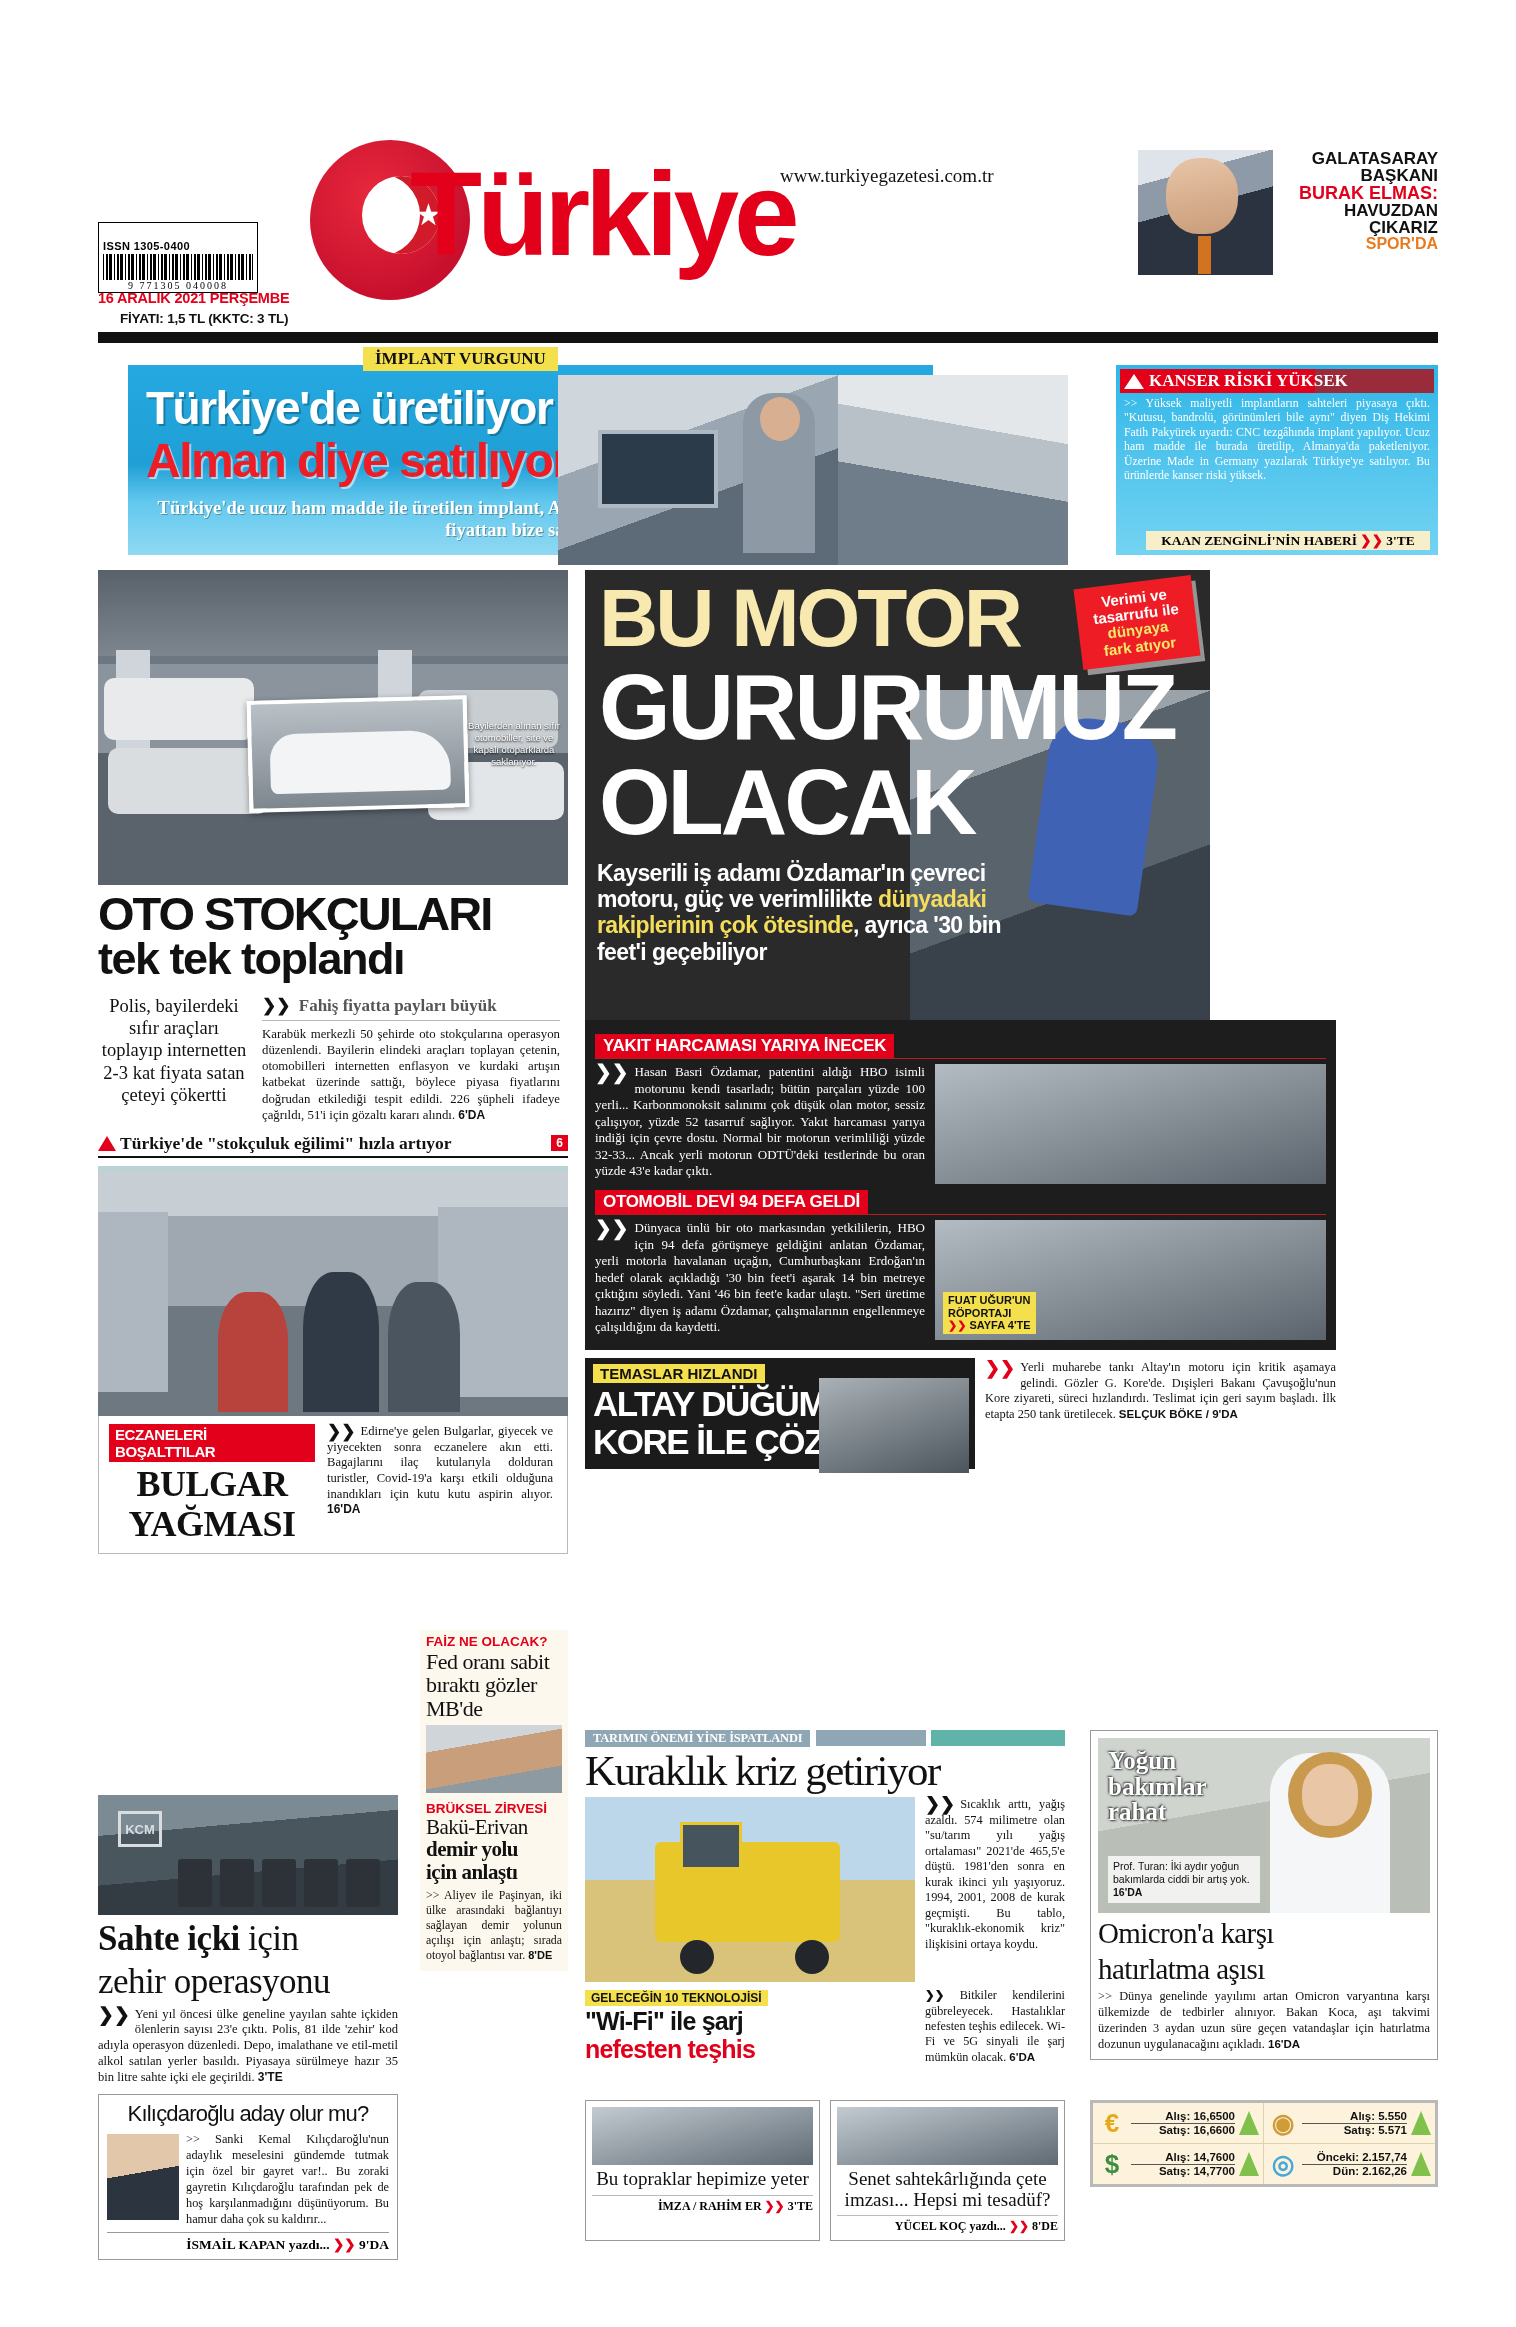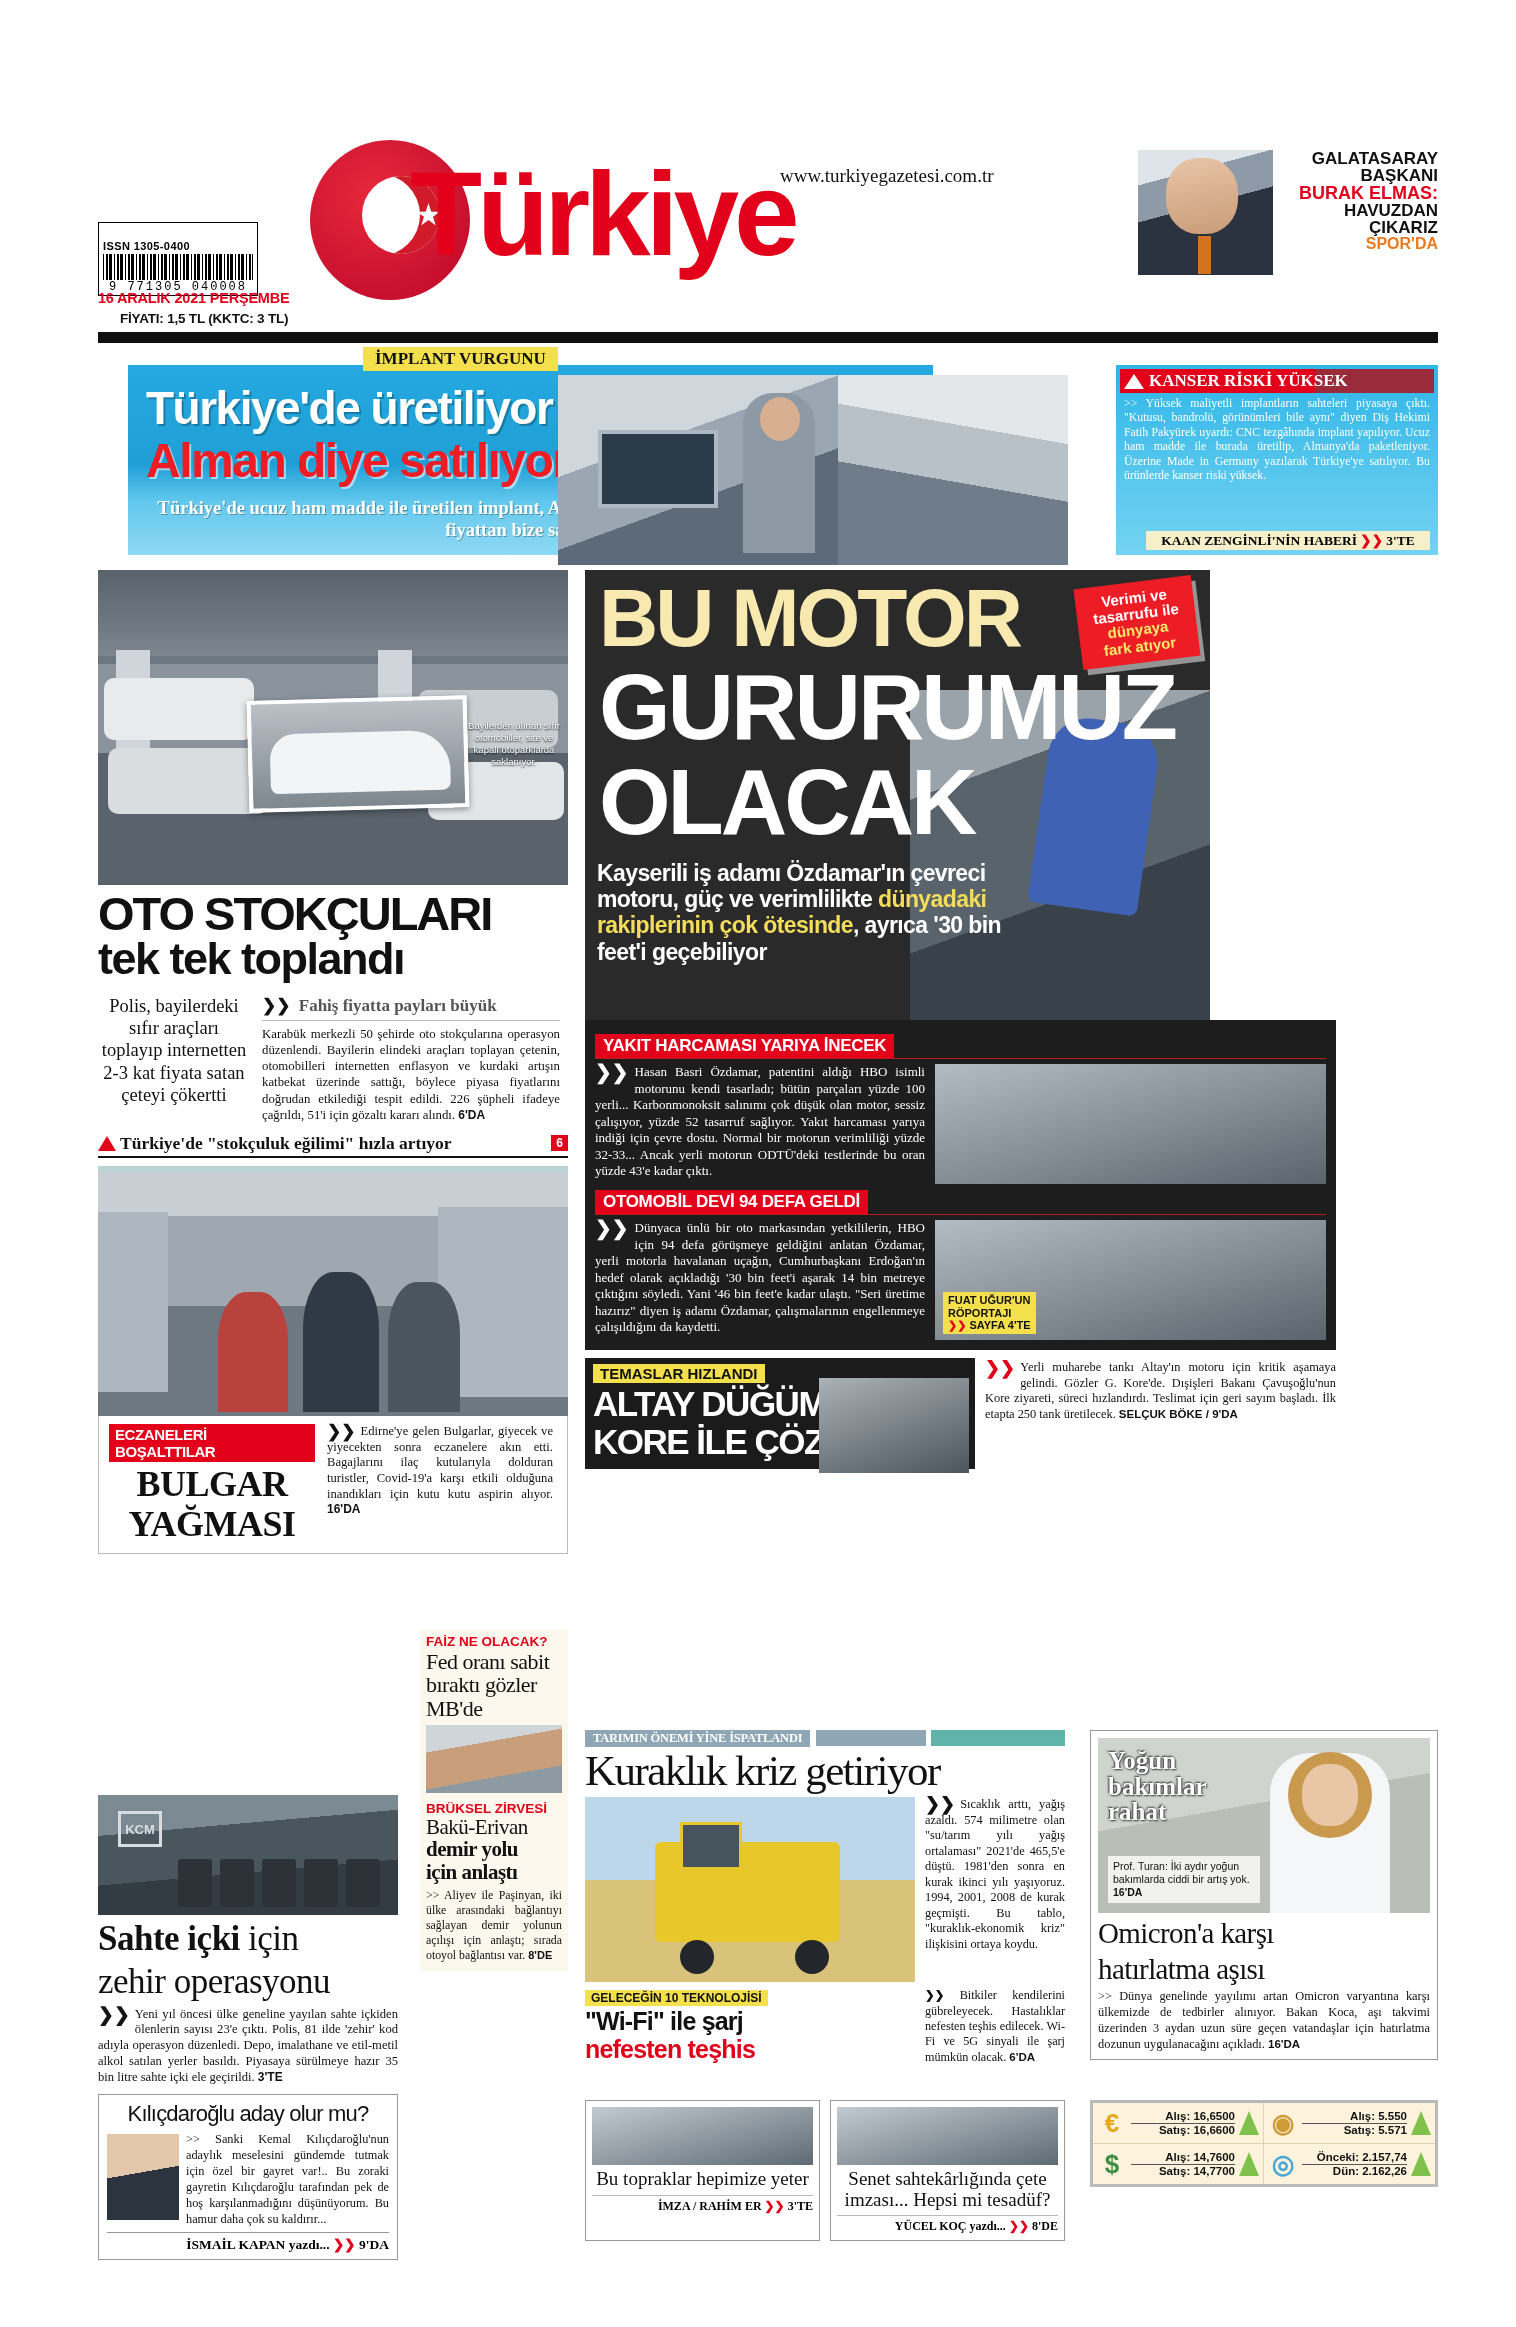--- a/index.html
+++ b/index.html
@@ -13,21 +13,21 @@
   .page { position: relative; width: 1516px; height: 2327px; padding: 0; }
 
   
   .masthead { position: relative; height: 250px; }
   .issn-block { position: absolute; left: 98px; top: 222px; width: 160px; }
   .issn-box { border: 1px solid #000; padding: 17px 4px 1px; background: #fff; }
   .issn-text { font-family: "Liberation Sans", sans-serif; font-size: 11px; font-weight: bold; letter-spacing: .4px; }
   .barcode { height: 26px; margin-top: 2px;
     background: repeating-linear-gradient(90deg,#000 0 1px,#fff 1px 3px,#000 3px 5px,#fff 5px 6px,#000 6px 9px,#fff 9px 11px);
   }
-  .barcode-num { font-family: Liberation Mono, monospace; font-size: 12px; letter-spacing: 2px; text-align: center; }
+  .barcode-num { font-family: Liberation Serif, serif; font-size: 10px; letter-spacing: 2px; text-align: center; }
   .date-line { position: absolute; left: 98px; top: 290px; color: #e2001a;
     font-family: "Liberation Sans", sans-serif; font-weight: bold; font-size: 14.5px; white-space: nowrap; letter-spacing: -.2px;}
   .price-line { position: absolute; left: 98px; top: 311px; color: #111;
     font-family: "Liberation Sans", sans-serif; font-weight: bold; font-size: 13.5px; white-space: nowrap; letter-spacing: -.2px; padding-left: 22px;}
 
   .site-url { position: absolute; left: 780px; top: 165px; font-size: 19px; color: #111; font-family: "Liberation Serif", serif;}
 
   .logo-wrap { position: absolute; left: 300px; top: 150px; width: 760px; height: 130px; }
   .flag-circle { position: absolute; left: 10px; top: -10px; width: 160px; height: 160px; border-radius: 50%;
     background: radial-gradient(circle at 40% 35%, #e8293c, #c8102e 70%); }

